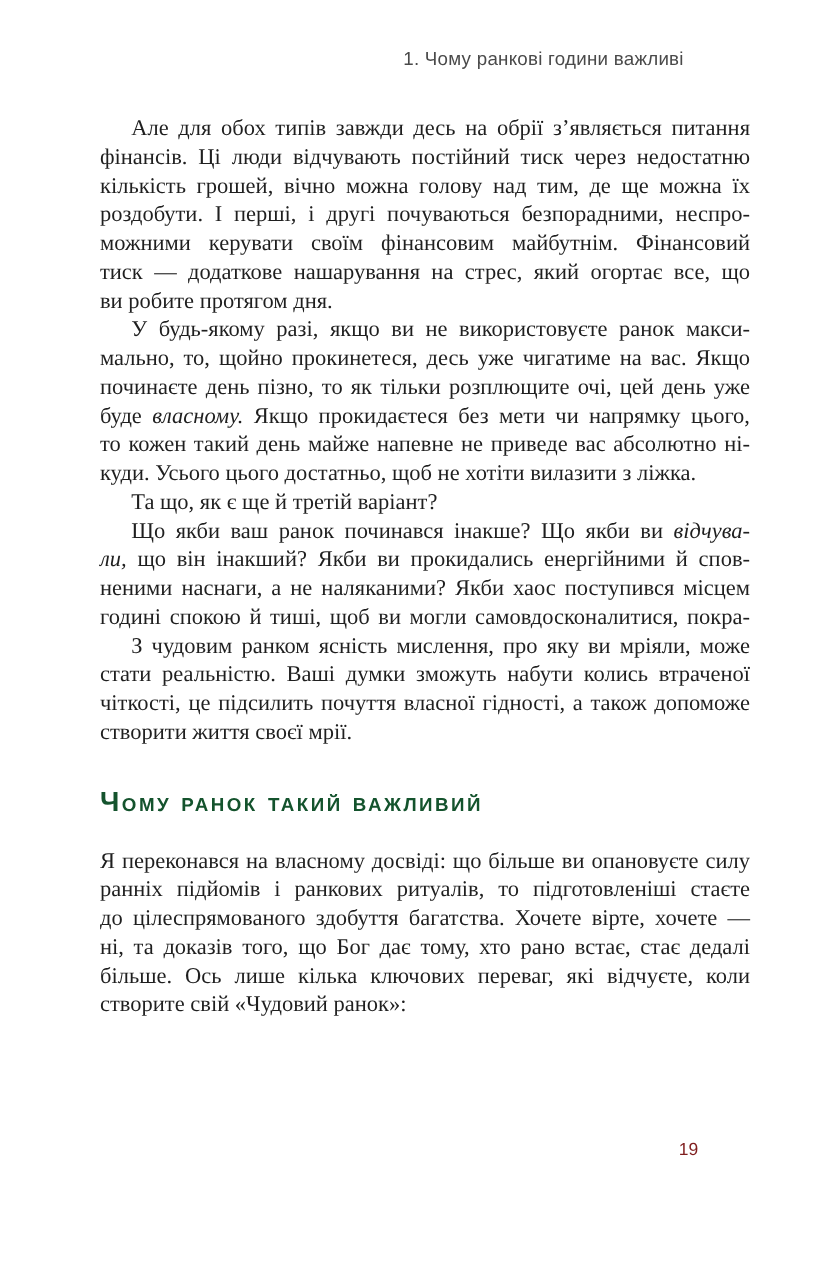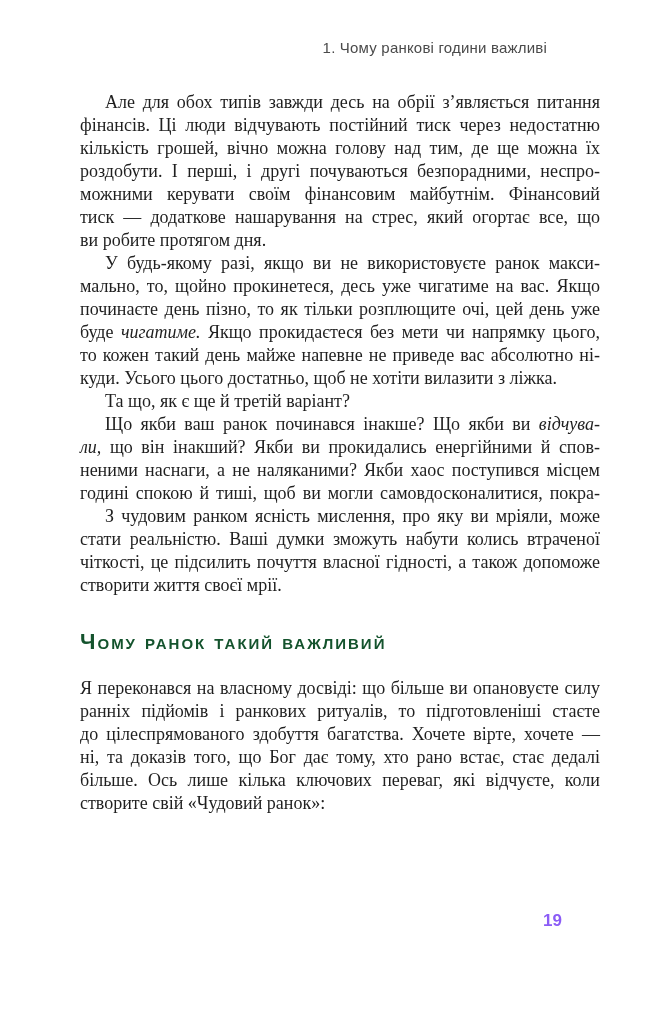--- a/index.html
+++ b/index.html
@@ -52,23 +52,22 @@
     line-height: 30px;
     letter-spacing: 2px;
     color: #14532d;
     margin: 30px 0 20px 0;
   }
   .page-number {
     position: absolute;
     top: 911px;
     left: 543px;
     font-family: "Liberation Sans", sans-serif;
-    font-size: 17px;
-    color: #8b5cf6;
-    font-weight: bold;
+    font-size: 14px;
+    color: #7f1d1d;
   }
 </style>
 </head>
 <body>
 
 <div class="page">
   <div class="running-header">1. Чому ранкові години важливі</div>
 
   <div class="text-body">
       <div class="paragraph">
@@ -77,21 +76,21 @@
         <div class="line"><span>кількість грошей, вічно можна голову над тим, де ще можна їх</span></div>
         <div class="line"><span>роздобути. І перші, і другі почуваються безпорадними, неспро-</span></div>
         <div class="line"><span>можними керувати своїм фінансовим майбутнім. Фінансовий</span></div>
         <div class="line"><span>тиск — додаткове нашарування на стрес, який огортає все, що</span></div>
         <div class="line end"><span>ви робите протягом дня.</span></div>
       </div>
       <div class="paragraph">
         <div class="line indent"><span>У будь-якому разі, якщо ви не використовуєте ранок макси-</span></div>
         <div class="line"><span>мально, то, щойно прокинетеся, десь уже чигатиме на вас. Якщо</span></div>
         <div class="line"><span>починаєте день пізно, то як тільки розплющите очі, цей день уже</span></div>
-        <div class="line"><span>буде </span><span class="it">чигатиме.</span><span> Якщо прокидаєтеся без мети чи напрямку цього,</span></div>
+        <div class="line"><span>буде </span><span class="it">власному.</span><span> Якщо прокидаєтеся без мети чи напрямку цього,</span></div>
         <div class="line"><span>то кожен такий день майже напевне не приведе вас абсолютно ні-</span></div>
         <div class="line end"><span>куди. Усього цього достатньо, щоб не хотіти вилазити з ліжка.</span></div>
       </div>
       <div class="paragraph">
         <div class="line end indent"><span>Та що, як є ще й третій варіант?</span></div>
       </div>
       <div class="paragraph">
         <div class="line indent"><span>Що якби ваш ранок починався інакше? Що якби ви </span><span class="it">відчува-</span></div>
         <div class="line"><span class="it">ли,</span><span> що він інакший? Якби ви прокидались енергійними й спов-</span></div>
         <div class="line"><span>неними наснаги, а не наляканими? Якби хаос поступився місцем</span></div>

